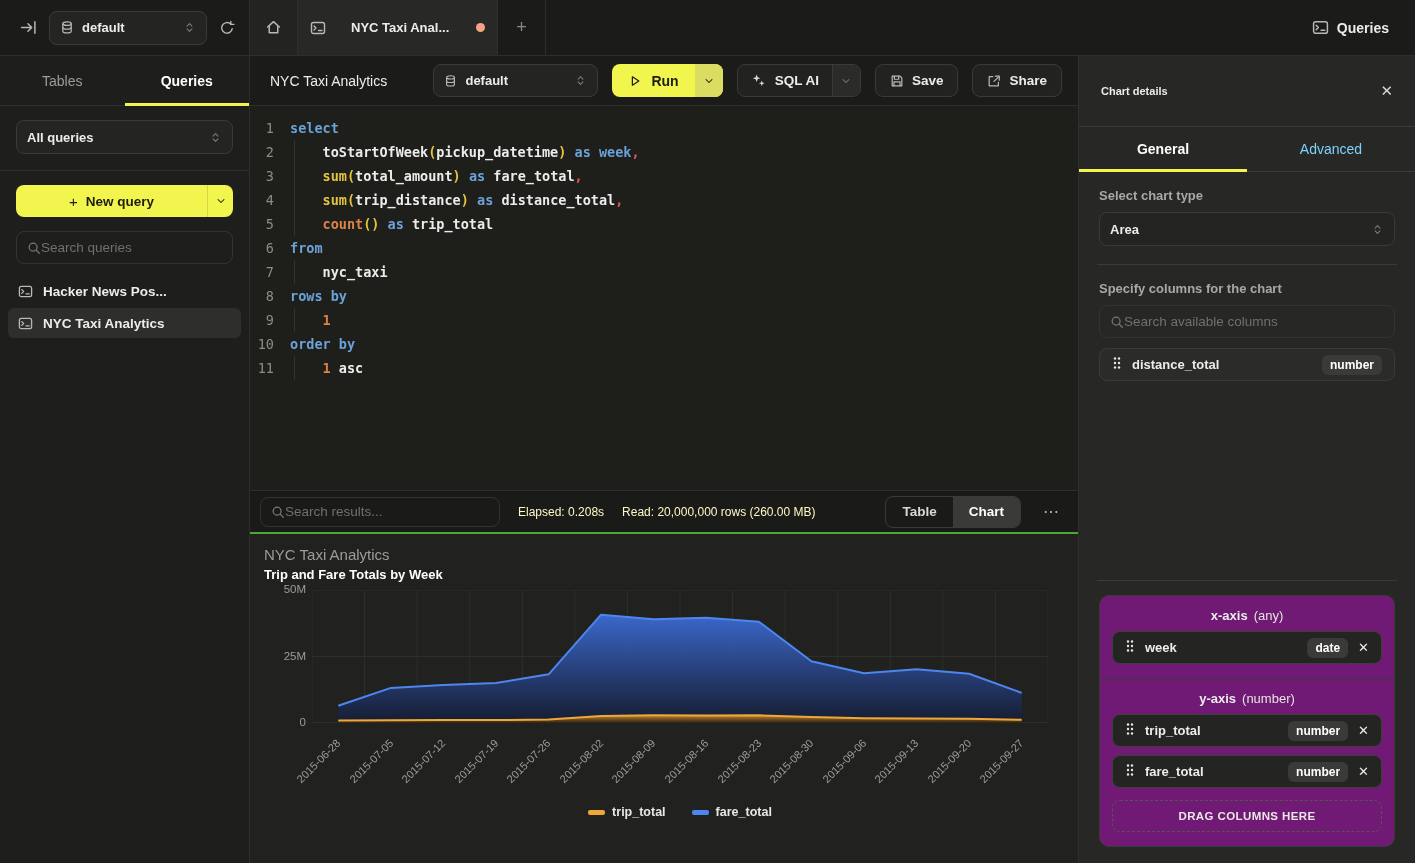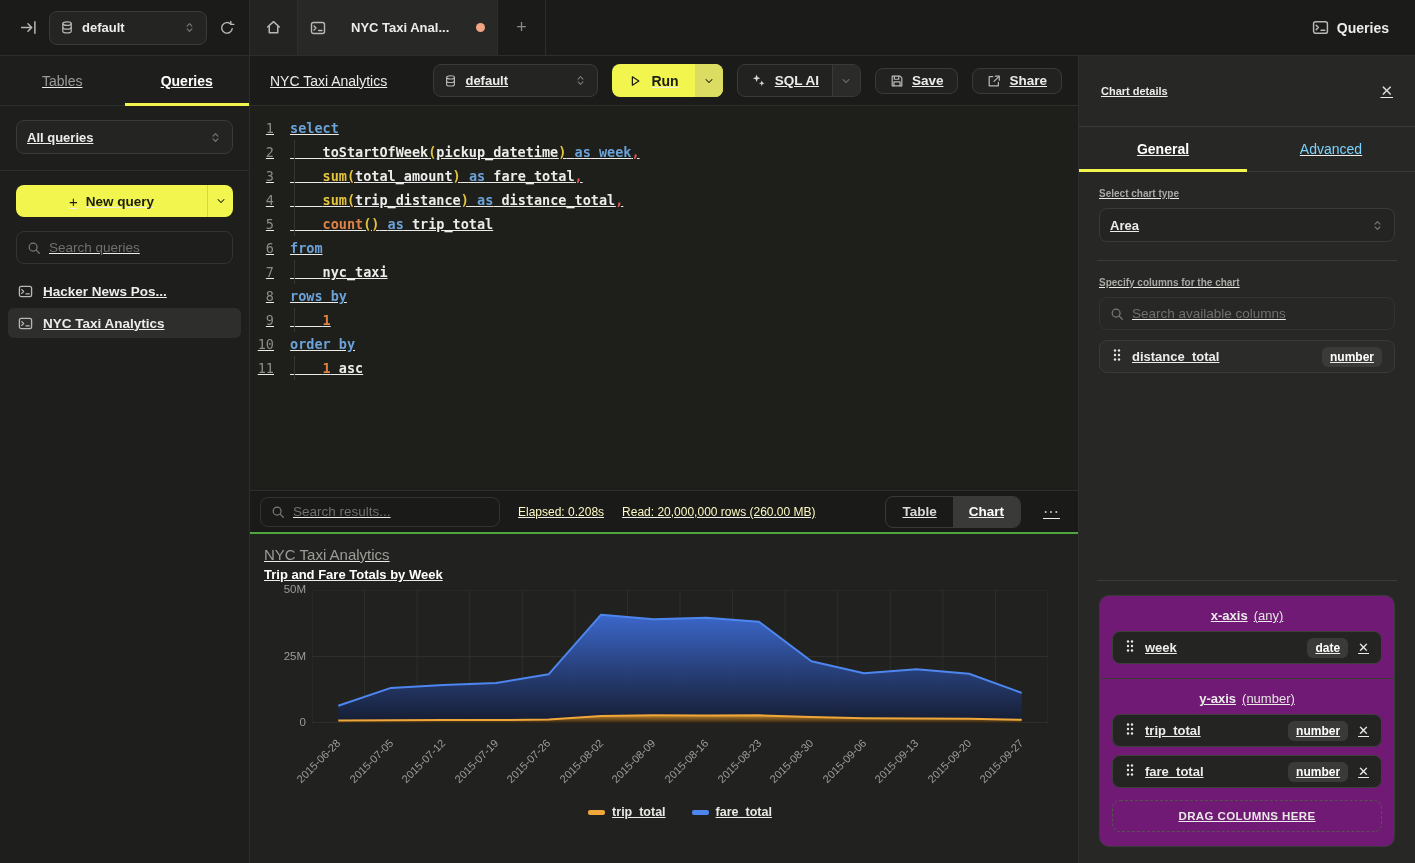--- a/index.html
+++ b/index.html
@@ -21,49 +21,49 @@
   .tab { display:flex; align-items:center; justify-content:center; gap:25px; border-right:1px solid #2e2e2c; cursor:pointer; }
   .tab.home { width:48px; background:#232321; }
   .tab.doc { width:200px; background:#282826; padding:0 12px; justify-content:flex-start; }
   .tab.doc .t-label { font-size:13px; font-weight:700; white-space:nowrap; overflow:hidden; flex:1; }
   .dirty-dot { width:9px; height:9px; border-radius:50%; background:#f2a583; flex:0 0 auto; }
   .tab.plus { width:48px; color:#8a8a86; font-size:18px; }
   .tb-right { display:flex; align-items:center; padding-right:26px; }
   .queries-link { display:flex; align-items:center; gap:8px; font-size:14px; font-weight:700; cursor:pointer; }
 
   
-  .main-row { flex:1; display:flex; min-height:0;text-decoration:underline; }
+  .main-row { flex:1; display:flex; min-height:0; }
 
   
   .sidebar { width:250px; flex:0 0 auto; background:#1e1e1c; border-right:1px solid #2e2e2c; display:flex; flex-direction:column; }
   .sb-tabs { height:50px; display:flex; border-bottom:1px solid #2e2e2c; flex:0 0 auto; }
   .sb-tab { flex:1; display:flex; align-items:center; justify-content:center; font-size:14px; color:#9c9c98; cursor:pointer; position:relative; }
   .sb-tab.active { color:#fff; font-weight:700; }
   .sb-tab.active::after { content:""; position:absolute; left:0; right:0; bottom:-1px; height:3px; background:#f2f54e; }
   .sb-section { padding:14px 16px 16px; border-bottom:1px solid #2e2e2c; }
   .select { height:34px; background:#242422; border:1px solid #3a3a38; border-radius:8px; display:flex; align-items:center; padding:0 10px; cursor:pointer; font-size:13px; font-weight:700; }
   .select .spring { flex:1; }
   .sb-actions { padding:14px 16px 12px; }
   .new-query { height:32px; background:#f2f54e; border-radius:8px; display:flex; align-items:center; color:#1d1d10; cursor:pointer; }
   .new-query .nq-main { flex:1; display:flex; align-items:center; justify-content:center; gap:8px; font-size:13.5px; font-weight:700; }
   .new-query .nq-caret { width:26px; display:flex; align-items:center; justify-content:center; border-left:1px solid rgba(0,0,0,0.12); height:100%; }
-  .search-box { margin:2px 16px 10px; height:33px; border:1px solid #333331; border-radius:8px; display:flex; align-items:center; gap:8px; padding:0 10px; }
+  .search-box { margin:2px 16px 10px; height:33px; border:1px solid #333331; border-radius:8px; display:flex; align-items:center; padding:0 10px; }
   .search-box .ph { color:#70706c; font-size:13.5px; }
   .query-list { padding:2px 8px; display:flex; flex-direction:column; gap:2px; }
   .q-item { height:30px; display:flex; align-items:center; gap:10px; padding:0 10px; border-radius:6px; cursor:pointer; font-size:13.5px; font-weight:700; white-space:nowrap; }
   .q-item.selected { background:#2e2e2c; }
 
   
   .center { flex:1; min-width:0; display:flex; flex-direction:column; background:#1e1e1b; }
   .center-header { height:50px; flex:0 0 auto; display:flex; align-items:center; padding:0 16px 0 20px; border-bottom:1px solid #2e2e2c; background:#1b1b19; }
   .ch-title { font-size:14px; font-weight:400; color:#ececea; }
   .ch-spring { flex:1; }
   .ch-controls { display:flex; align-items:center; gap:14px; }
   .toolbar-select { width:165px; height:33px; }
-  .btn { height:26px; border:1px solid #3a3a38; border-radius:8px; background:#222220; display:flex; align-items:center; gap:8px; padding:0 14px; font-size:13.5px; font-weight:700; cursor:pointer; }
+  .btn { height:33px; border:1px solid #3a3a38; border-radius:8px; background:#222220; display:flex; align-items:center; gap:8px; padding:0 14px; font-size:13.5px; font-weight:700; cursor:pointer; }
   .run-btn { height:33px; border-radius:8px; background:#f2f54e; color:#1d1d10; display:flex; align-items:stretch; cursor:pointer; overflow:hidden; }
   .run-main { display:flex; align-items:center; gap:9px; padding:0 16px; font-size:14px; font-weight:700; }
   .run-caret { width:28px; background:#dadd62; display:flex; align-items:center; justify-content:center; }
   .split-btn { height:33px; border:1px solid #3a3a38; border-radius:8px; background:#222220; display:flex; align-items:stretch; cursor:pointer; overflow:hidden; }
   .split-main { display:flex; align-items:center; gap:9px; padding:0 13px; font-size:13.5px; font-weight:700; }
   .split-caret { width:28px; border-left:1px solid #3a3a38; background:#2b2b29; display:flex; align-items:center; justify-content:center; }
 
   
   .editor { height:384px; flex:0 0 auto; background:#1e1e1b; overflow:hidden; padding-top:10px; }
   .code-line { display:flex; height:24px; line-height:24px; font-family:"DejaVu Sans Mono","Liberation Mono",monospace; font-size:13.5px; font-weight:700; }
@@ -101,21 +101,21 @@
   .rightpanel { width:337px; flex:0 0 auto; background:#272725; border-left:1px solid #2e2e2c; display:flex; flex-direction:column; }
   .rp-header { height:71px; display:flex; align-items:center; justify-content:space-between; padding:0 22px; border-bottom:1px solid #3a3a38; flex:0 0 auto; }
   .rp-title { font-size:11px; font-weight:700; }
   .rp-close { color:#d8d8d4; font-size:15px; cursor:pointer; }
   .rp-tabs { height:45px; display:flex; border-bottom:1px solid #3a3a38; flex:0 0 auto; }
   .rp-tab { flex:1; display:flex; align-items:center; justify-content:center; font-size:14px; color:#7dd3fc; cursor:pointer; position:relative; }
   .rp-tab.active { color:#fff; font-weight:700; }
   .rp-tab.active::after { content:""; position:absolute; left:0; right:0; bottom:-1px; height:3px; background:#f2f54e; }
   .rp-body { flex:1; display:flex; flex-direction:column; min-height:0; }
   .rp-section { padding:16px 20px 18px; }
-  .rp-label { color:#a8a8a4; font-size:10px; font-weight:700; margin-bottom:9px; }
+  .rp-label { color:#a8a8a4; font-size:13px; font-weight:700; margin-bottom:9px; }
   hr.div { border:none; border-top:1px solid #3a3a38; margin:0 18px; }
   .col-row { margin-top:10px; height:33px; border:1px solid #3a3a38; border-radius:8px; display:flex; align-items:center; gap:10px; padding:0 12px; background:#2b2b29; cursor:grab; }
   .col-row .cname { flex:1; font-size:13px; font-weight:700; }
   .badge { background:#3a3a38; border-radius:6px; padding:3px 8px; font-size:12px; font-weight:700; color:#fff; }
   .rp-spring { flex:1; }
   .axis-outer { margin:14px 20px 16px; border:1px solid #3a3a38; border-radius:10px; background:#701a75; flex:0 0 auto; }
   .axis-sec { padding:12px 12px 14px; }
   .axis-sec + .axis-sec { border-top:1px solid #3a3a38; }
   .axis-head { text-align:center; font-size:13px; margin-bottom:4px; }
   .axis-head .ah-name { font-weight:700; }

